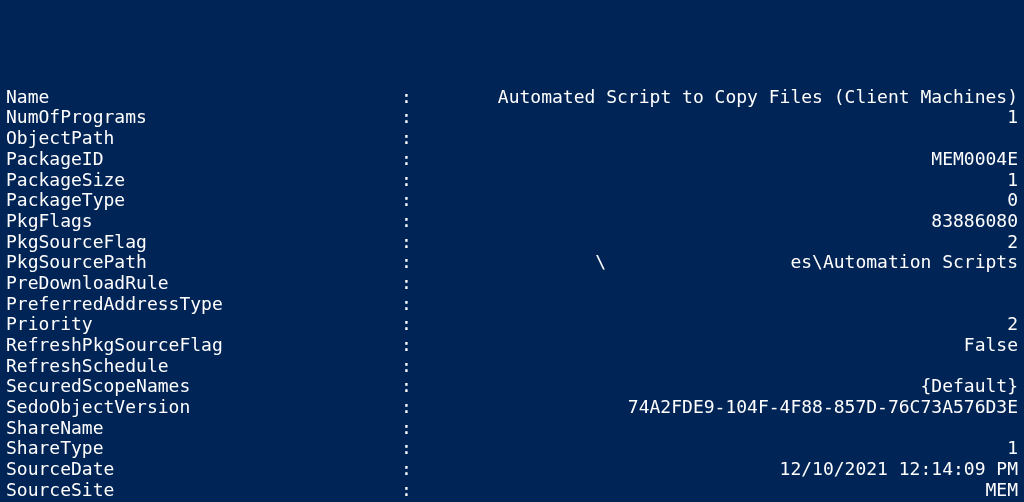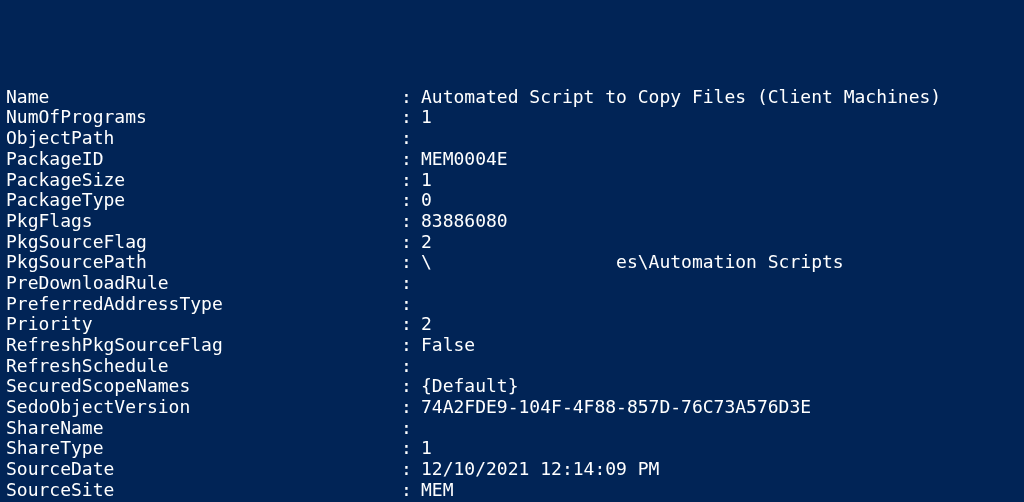--- a/index.html
+++ b/index.html
@@ -25,20 +25,21 @@
     .label {
       width: 395px;
       flex-shrink: 0;
     }
     .sep {
       width: 20px;
       flex-shrink: 0;
     }
     .value {
       flex: 1;
+      text-align: right;
     }
   </style>
 </head>
 <body>
 
 
 
 <div id="container"><div class="row"><span class="label">Name</span><span class="sep">:</span><span class="value">Automated Script to Copy Files (Client Machines)</span></div><div class="row"><span class="label">NumOfPrograms</span><span class="sep">:</span><span class="value">1</span></div><div class="row"><span class="label">ObjectPath</span><span class="sep">:</span><span class="value"></span></div><div class="row"><span class="label">PackageID</span><span class="sep">:</span><span class="value">MEM0004E</span></div><div class="row"><span class="label">PackageSize</span><span class="sep">:</span><span class="value">1</span></div><div class="row"><span class="label">PackageType</span><span class="sep">:</span><span class="value">0</span></div><div class="row"><span class="label">PkgFlags</span><span class="sep">:</span><span class="value">83886080</span></div><div class="row"><span class="label">PkgSourceFlag</span><span class="sep">:</span><span class="value">2</span></div><div class="row"><span class="label">PkgSourcePath</span><span class="sep">:</span><span class="value">\                 es\Automation Scripts</span></div><div class="row"><span class="label">PreDownloadRule</span><span class="sep">:</span><span class="value"></span></div><div class="row"><span class="label">PreferredAddressType</span><span class="sep">:</span><span class="value"></span></div><div class="row"><span class="label">Priority</span><span class="sep">:</span><span class="value">2</span></div><div class="row"><span class="label">RefreshPkgSourceFlag</span><span class="sep">:</span><span class="value">False</span></div><div class="row"><span class="label">RefreshSchedule</span><span class="sep">:</span><span class="value"></span></div><div class="row"><span class="label">SecuredScopeNames</span><span class="sep">:</span><span class="value">{Default}</span></div><div class="row"><span class="label">SedoObjectVersion</span><span class="sep">:</span><span class="value">74A2FDE9-104F-4F88-857D-76C73A576D3E</span></div><div class="row"><span class="label">ShareName</span><span class="sep">:</span><span class="value"></span></div><div class="row"><span class="label">ShareType</span><span class="sep">:</span><span class="value">1</span></div><div class="row"><span class="label">SourceDate</span><span class="sep">:</span><span class="value">12/10/2021 12:14:09 PM</span></div><div class="row"><span class="label">SourceSite</span><span class="sep">:</span><span class="value">MEM</span></div><div class="row"><span class="label">SourceVersion</span><span class="sep">:</span><span class="value">2</span></div></div>
 
 

